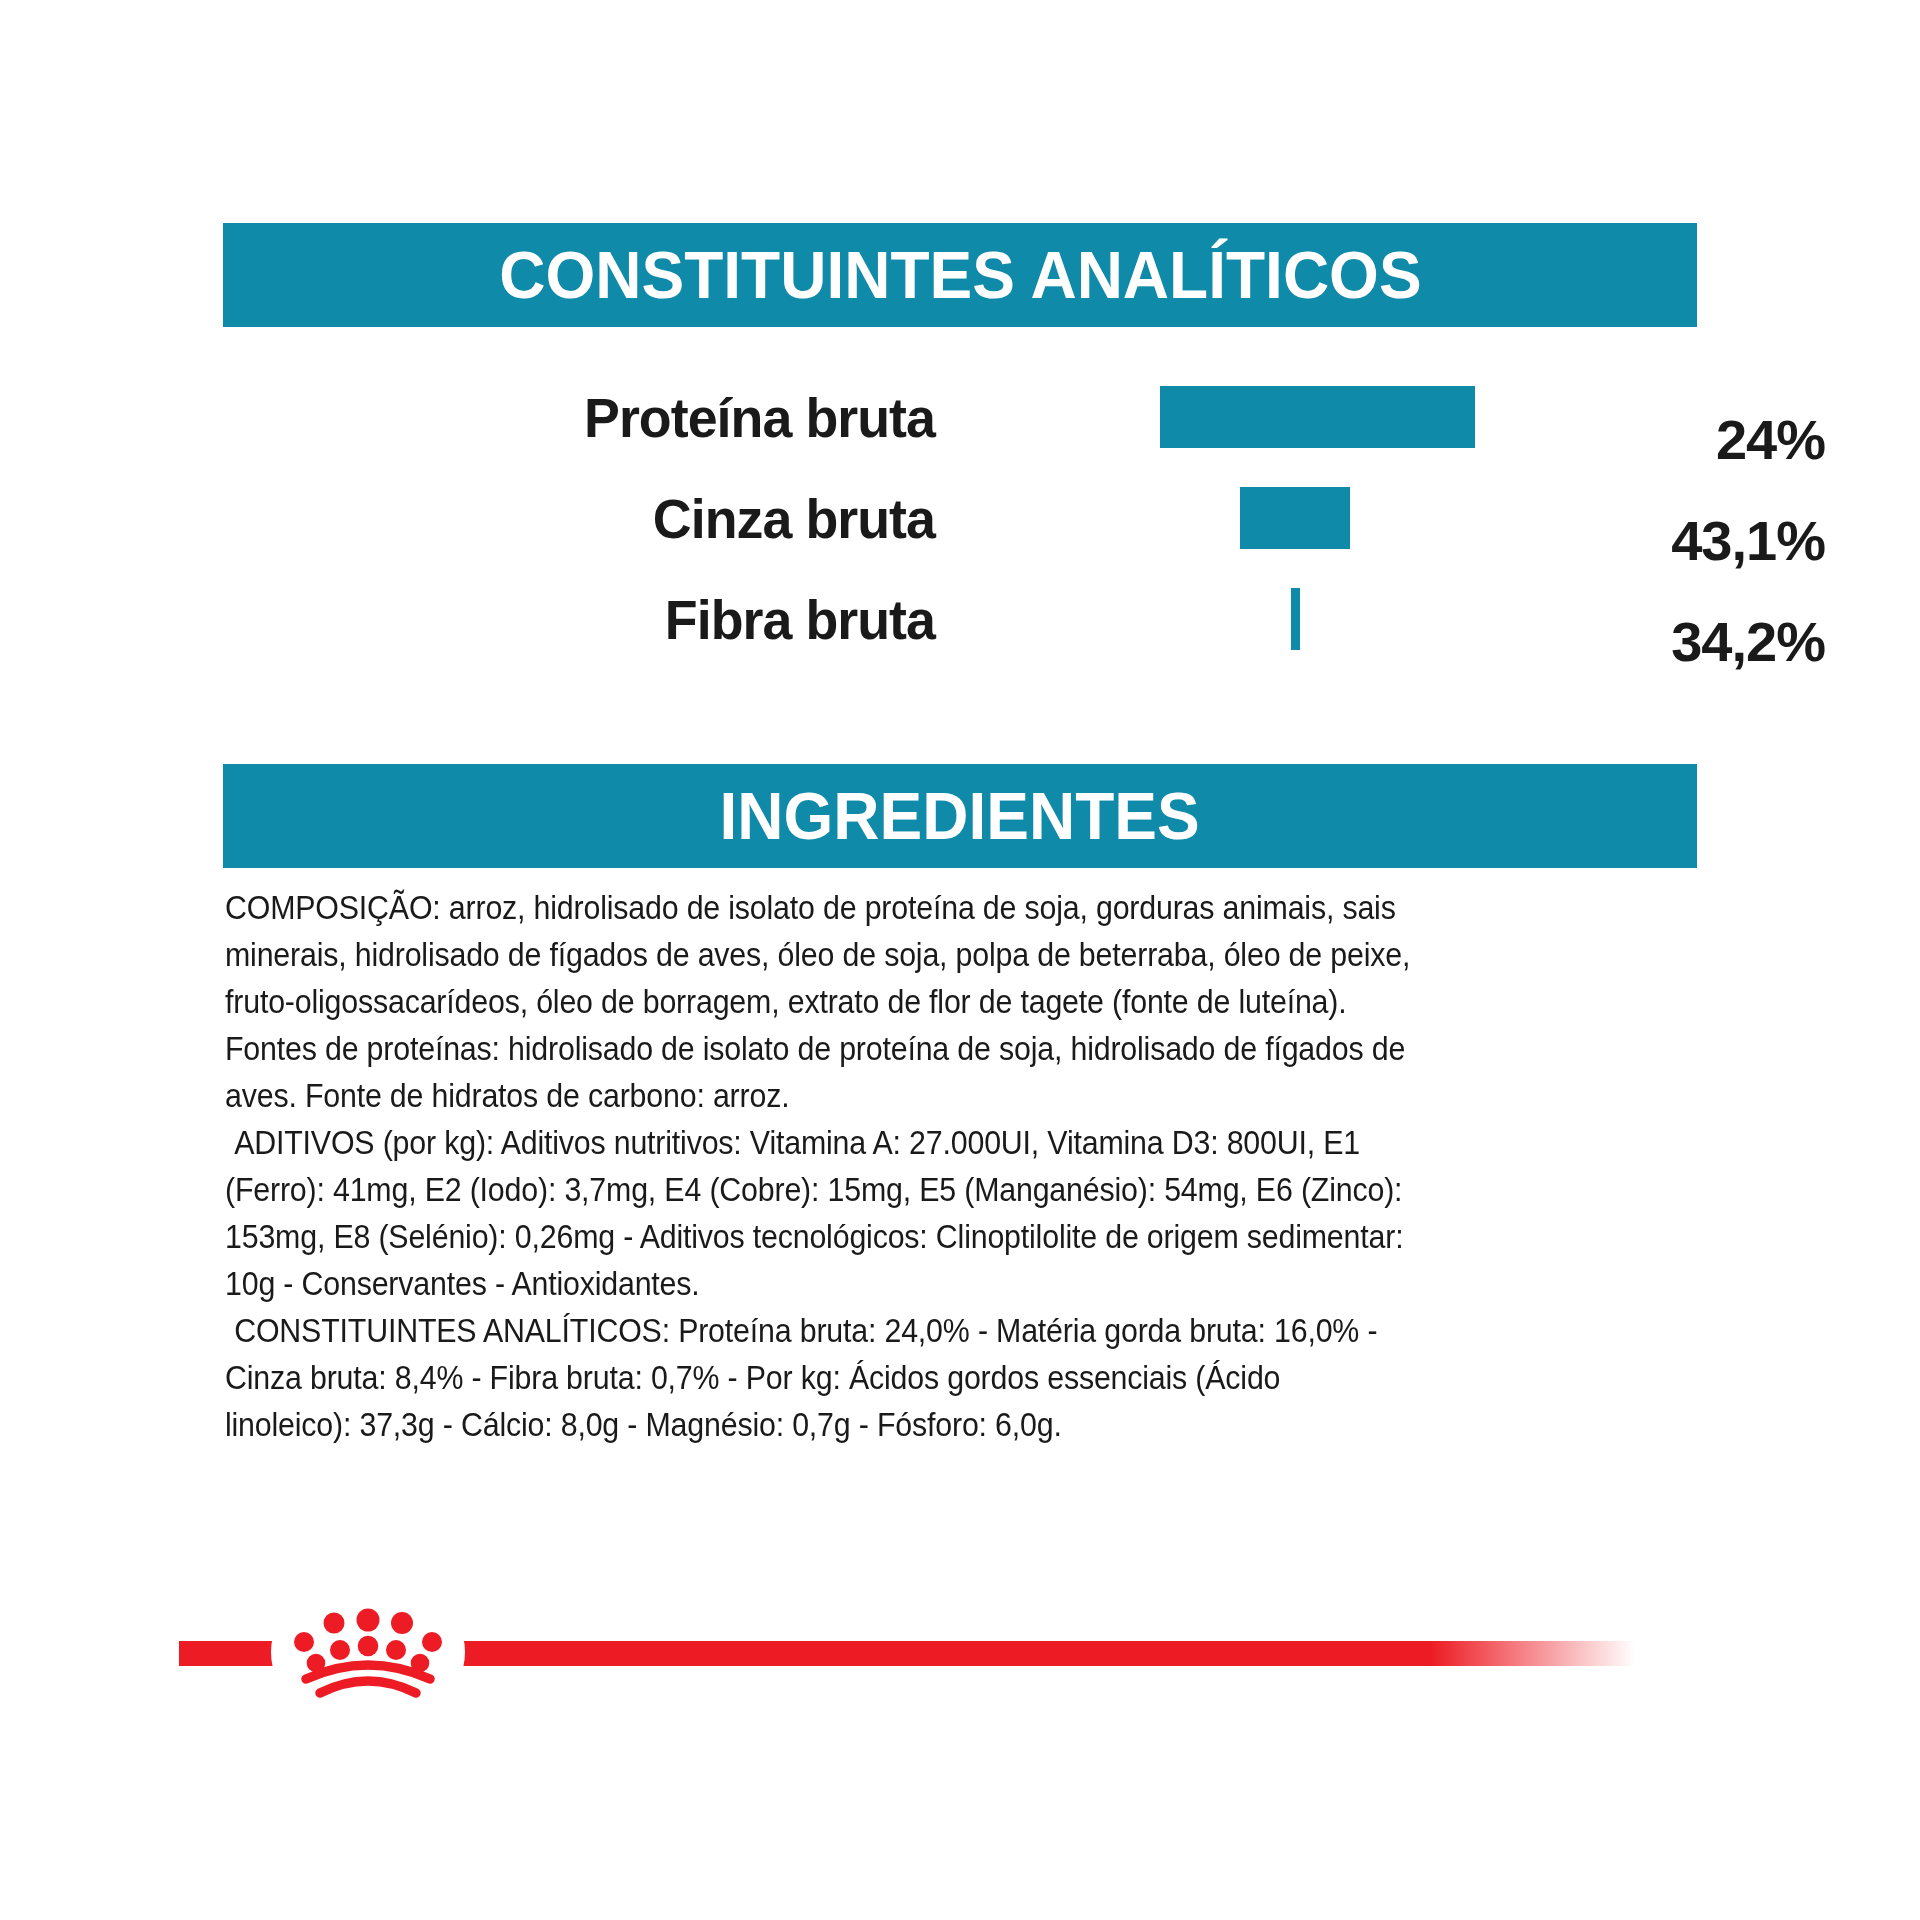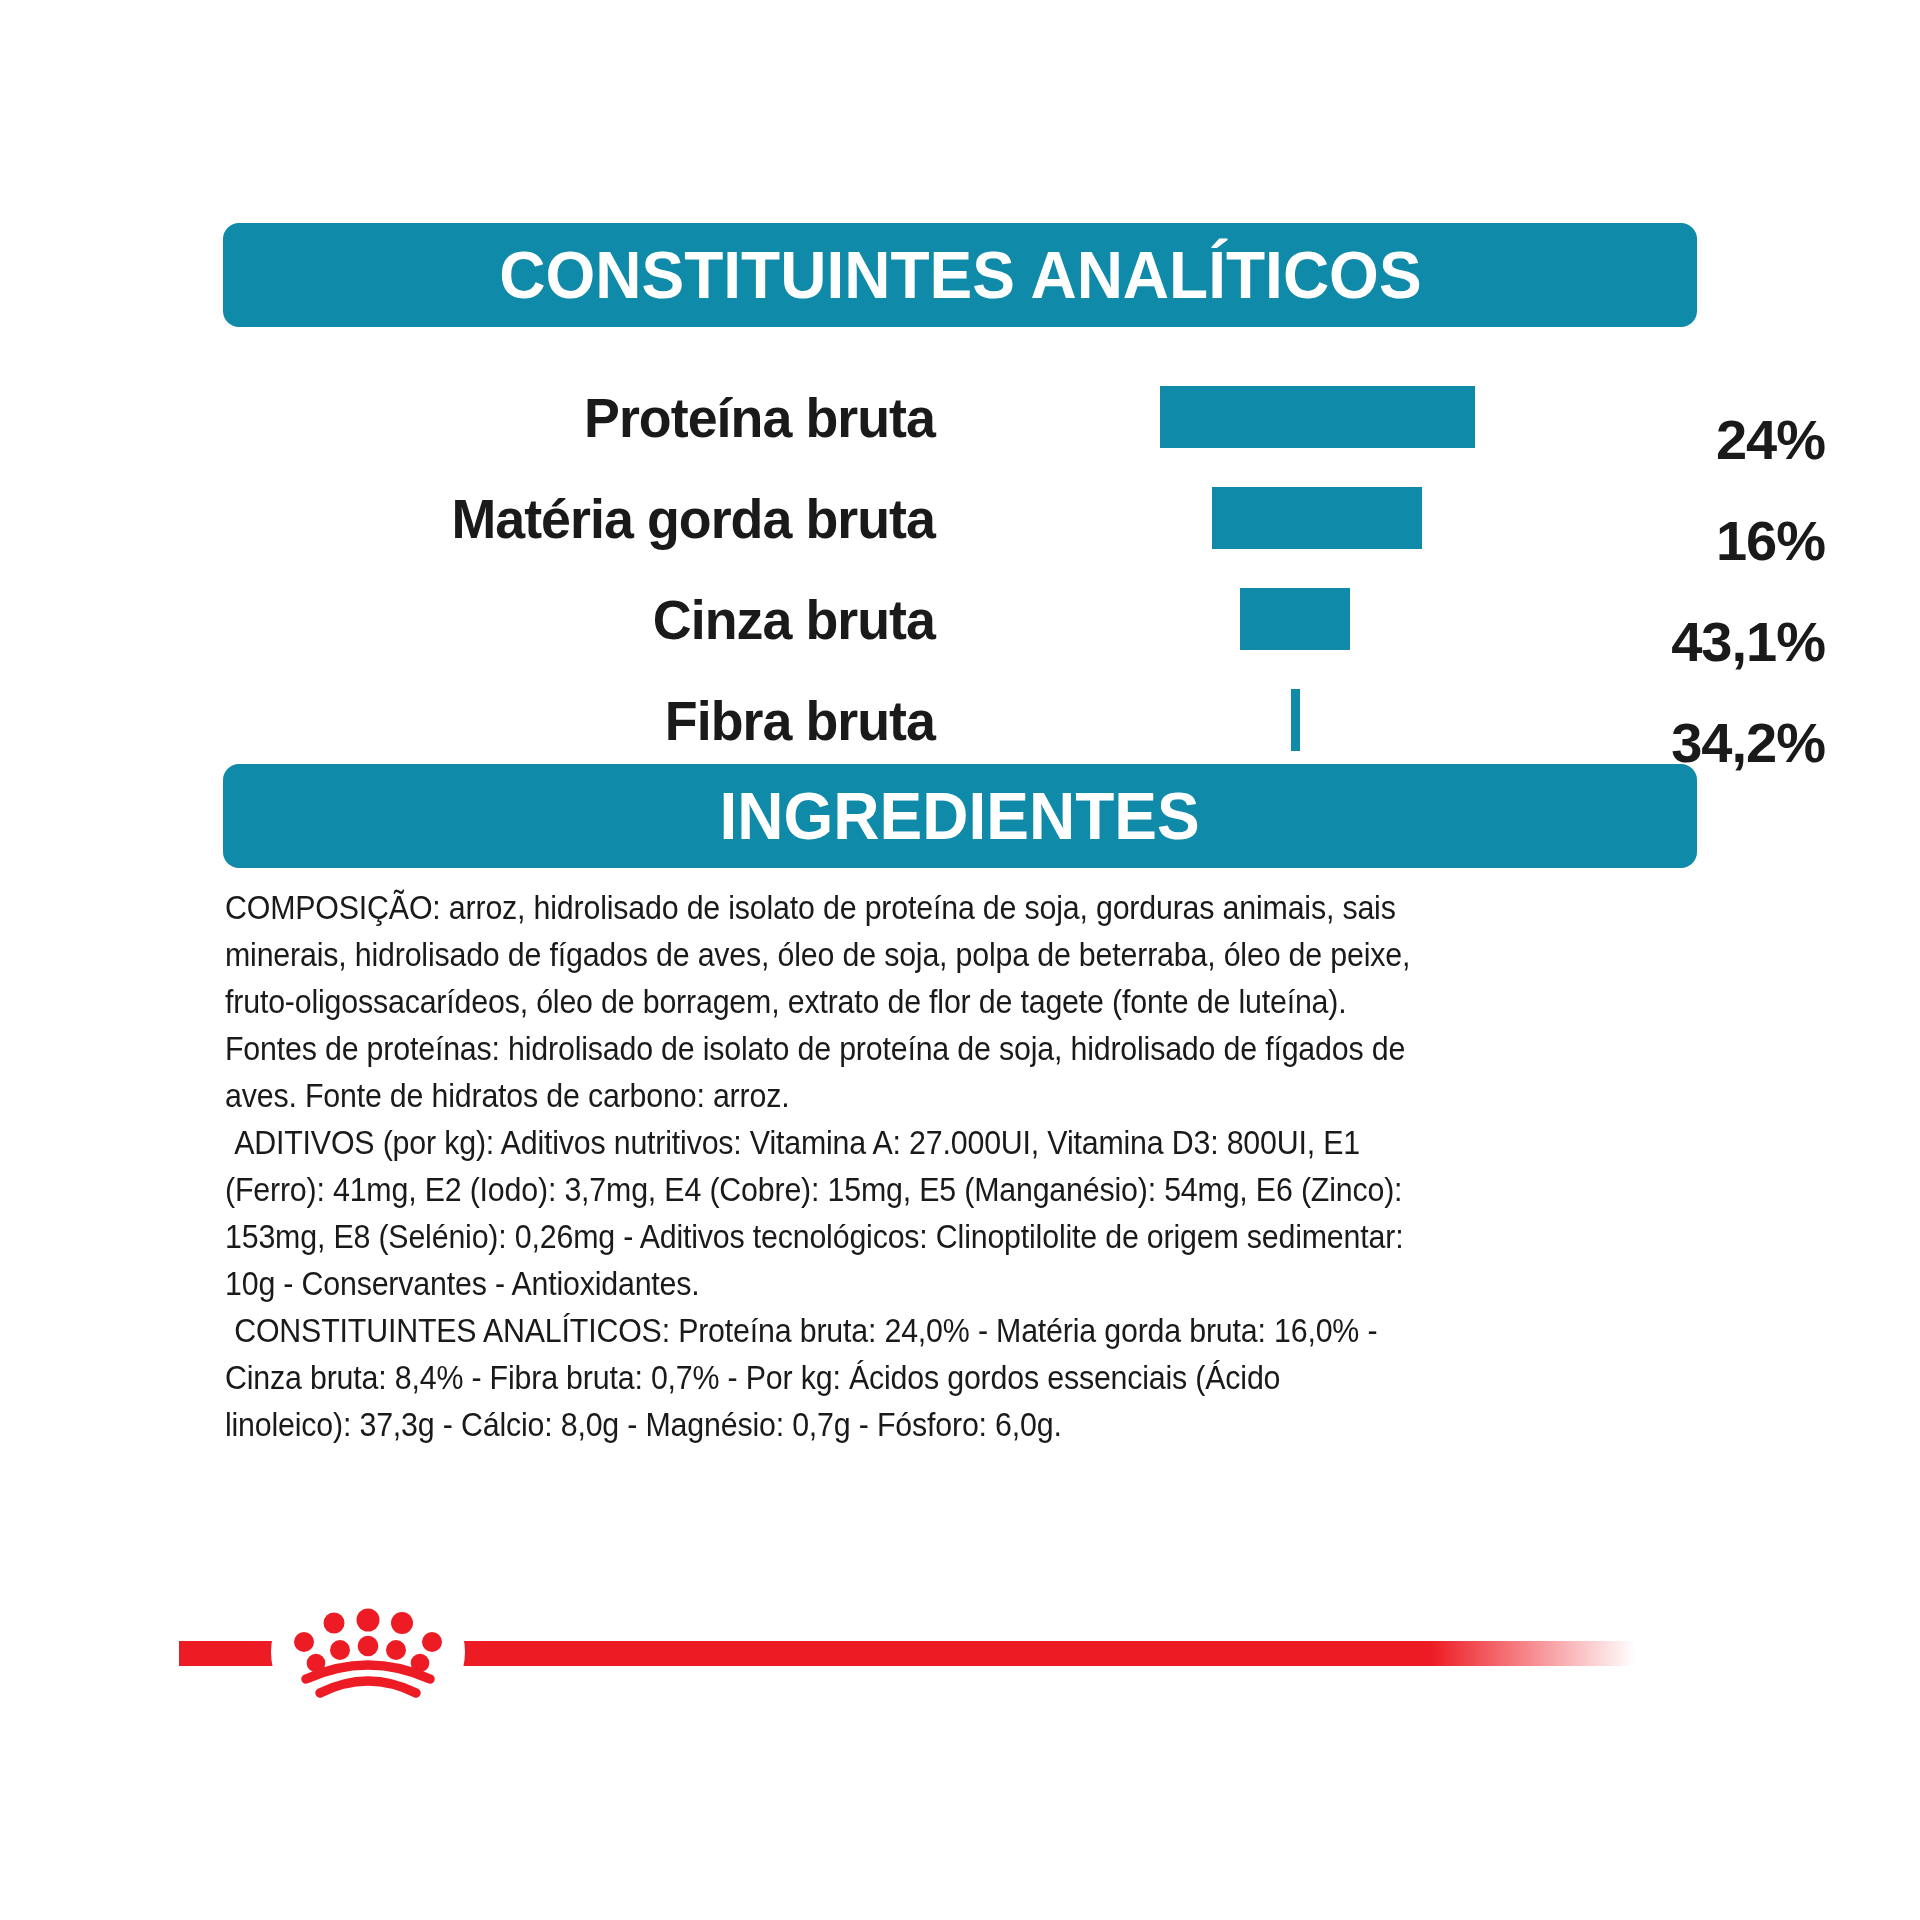--- a/index.html
+++ b/index.html
@@ -2,21 +2,21 @@
 <html style="--teal: #0F8BA9; --red: #ED1C24;"><head>
 <meta charset="utf-8">
 <style>
   html,body{margin:0;padding:0;background:#fff;}
   .page{
     position:relative;width:1920px;height:1920px;background:#ffffff;overflow:hidden;
     font-family:"Liberation Sans","DejaVu Sans",sans-serif;color:#1a1a1a;
   }
   .teal-bar{
     position:absolute;left:223px;width:1474px;height:104px;background:var(--teal,#0F8BA9);
-    display:flex;align-items:center;justify-content:center;border-radius:16px;
+    display:flex;align-items:center;justify-content:center;
   }
   .bar1{top:223px;}
   .bar2{top:764px;}
   .teal-bar .bar-title{
     color:#ffffff;font-weight:bold;font-size:66px;letter-spacing:0px;
     transform:scaleX(0.97);white-space:nowrap;
   }
   .chart{position:absolute;left:225px;top:386px;width:1600px;}
   .chart-row{display:flex;align-items:center;height:62px;margin-bottom:39px;justify-content:space-between;}
   .chart-label{
@@ -47,25 +47,20 @@
 
   <header class="teal-bar bar1">
     <span class="bar-title">CONSTITUINTES ANALÍTICOS</span>
   </header>
 
   <div class="chart" id="chart">
       <div class="chart-row">
         <div class="chart-label">Proteína bruta</div>
         <div class="chart-bar" style="width: 315px; background: rgb(15, 139, 169);"></div>
         <div class="chart-value">24%</div>
-      </div>
-      <div class="chart-row">
-        <div class="chart-label">Matéria gorda bruta</div>
-        <div class="chart-bar" style="width: 210px; background: rgb(15, 139, 169);"></div>
-        <div class="chart-value">16%</div>
       </div>
       <div class="chart-row">
         <div class="chart-label">Cinza bruta</div>
         <div class="chart-bar" style="width: 110px; background: rgb(15, 139, 169);"></div>
         <div class="chart-value">43,1%</div>
       </div>
       <div class="chart-row">
         <div class="chart-label">Fibra bruta</div>
         <div class="chart-bar" style="width: 9px; background: rgb(15, 139, 169);"></div>
         <div class="chart-value">34,2%</div>

